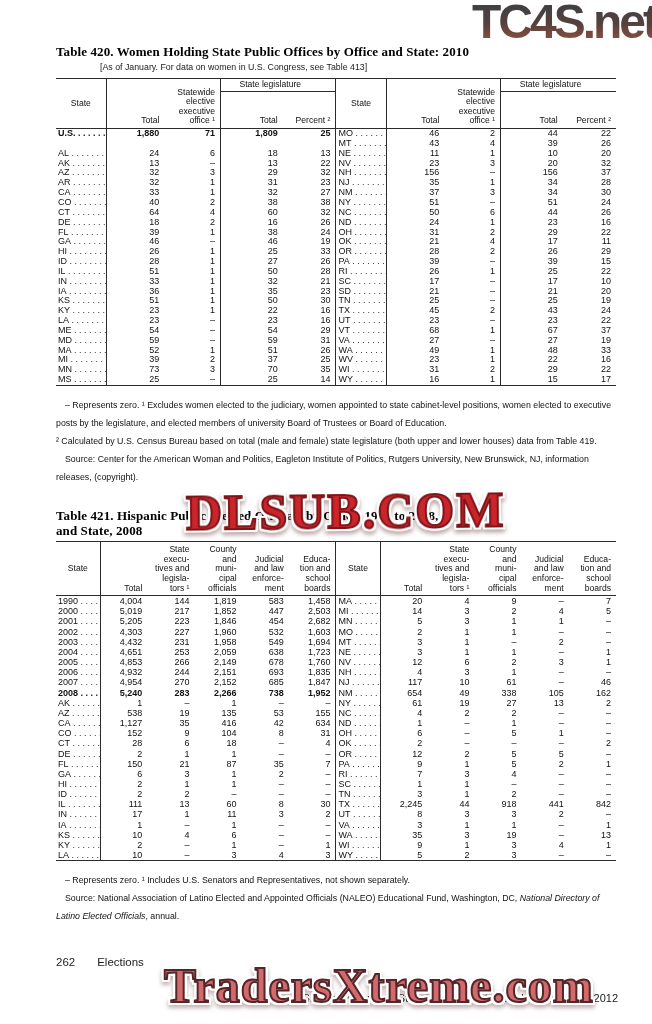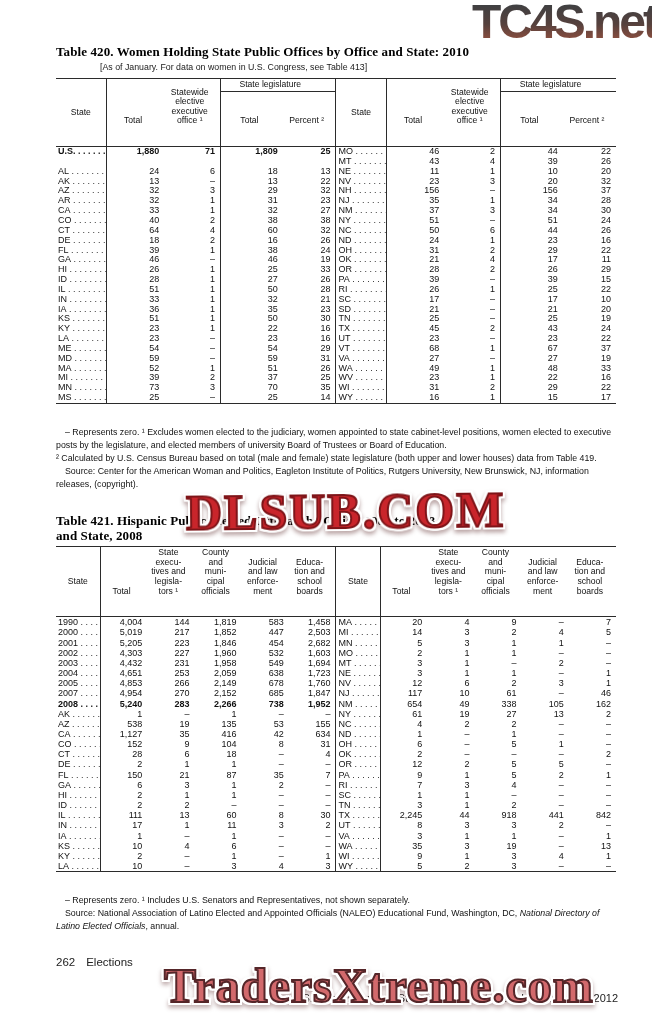--- a/index.html
+++ b/index.html
@@ -16,22 +16,22 @@
     white-space:pre-line;letter-spacing:.1px;
   }
   .t-sub{font-size:8.8px;margin:0 0 6px 0;color:#1a1a1a;padding-left:44px;}
 
   table.dtable{
     width:100%;border-collapse:collapse;table-layout:fixed;
     border-top:1px solid #2b2b2b;border-bottom:1px solid #2b2b2b;
     font-size:9px;color:#111;
   }
   .dtable th{
-    font-weight:normal;white-space:pre-line;text-align:center;
-    vertical-align:bottom;padding:1px 5px 20px 0;line-height:1.12;font-size:8.6px;
+    font-weight:normal;white-space:pre-line;text-align:right;
+    vertical-align:bottom;padding:1px 5px 2px 0;line-height:1.12;font-size:8.6px;
   }
   .dtable th.state-h{text-align:center;vertical-align:middle;padding:0;}
   .dtable th.group-h{text-align:center;vertical-align:bottom;padding:0 16px 1px 0;border-bottom:1px solid #2b2b2b;}
   .t420 thead tr:first-child{height:13px;}
   .t420 thead tr:last-child th{height:33px;}
   .t421 thead tr{height:54px;}
   .b-l{border-left:1px solid #2b2b2b;}
 
   .dtable tbody tr:first-child td{border-top:1px solid #2b2b2b;text-align:right;}
   .dtable td{
@@ -48,29 +48,29 @@
   .t421 td:nth-child(1),.t421 td:nth-child(7){
     text-align:left;padding:0 0 0 2px;
   }
   .t420 td:nth-child(1):not(:empty)::after,.t420 td:nth-child(6):not(:empty)::after,
   .t421 td:nth-child(1):not(:empty)::after,.t421 td:nth-child(7):not(:empty)::after{
     content:"\00a0. . . . . . . . . . . . . .";color:#222;
   }
   .t420 tr.bold-left td:nth-child(-n+5){font-weight:bold;}
   .t421 tr.bold-left td:nth-child(-n+6){font-weight:bold;}
 
-  .notes{font-size:8.8px;line-height:13px;margin-top:22px;color:#111;}
+  .notes{font-size:8.8px;line-height:18px;margin-top:10px;color:#111;}
   .notes p{margin:0;text-indent:9px;}
   .notes p.no-indent{text-indent:0;}
   .gap-420{height:22px;}
 
   .footer-left{
     position:absolute;left:56px;top:956px;font-size:11.5px;color:#222;z-index:1;
   }
-  .footer-left .sect{margin-left:11px;}
+  .footer-left .sect{margin-left:22px;}
   .footer-right{
     position:absolute;right:34px;top:992px;font-size:11px;color:#222;z-index:1;
   }
 
   .wm{position:absolute;z-index:6;white-space:nowrap;font-weight:bold;}
   .wm-top{
     top:-6px;right:-4px;
     font-family:"Liberation Sans", sans-serif;font-size:48px;font-weight:800;
     letter-spacing:-3px;
     background:linear-gradient(180deg,#404042 20%,#56413d 55%,#94503f 88%);
@@ -619,20 +619,34 @@
           <td>678</td>
           <td>1,760</td>
           <td>NV</td>
           <td>12</td>
           <td>6</td>
           <td>2</td>
           <td>3</td>
           <td>1</td>
         </tr>
         <tr>
+          <td>2006</td>
+          <td>4,932</td>
+          <td>244</td>
+          <td>2,151</td>
+          <td>693</td>
+          <td>1,835</td>
+          <td>NH</td>
+          <td>4</td>
+          <td>3</td>
+          <td>1</td>
+          <td>–</td>
+          <td>–</td>
+        </tr>
+        <tr>
           <td>2007</td>
           <td>4,954</td>
           <td>270</td>
           <td>2,152</td>
           <td>685</td>
           <td>1,847</td>
           <td>NJ</td>
           <td>117</td>
           <td>10</td>
           <td>61</td>

